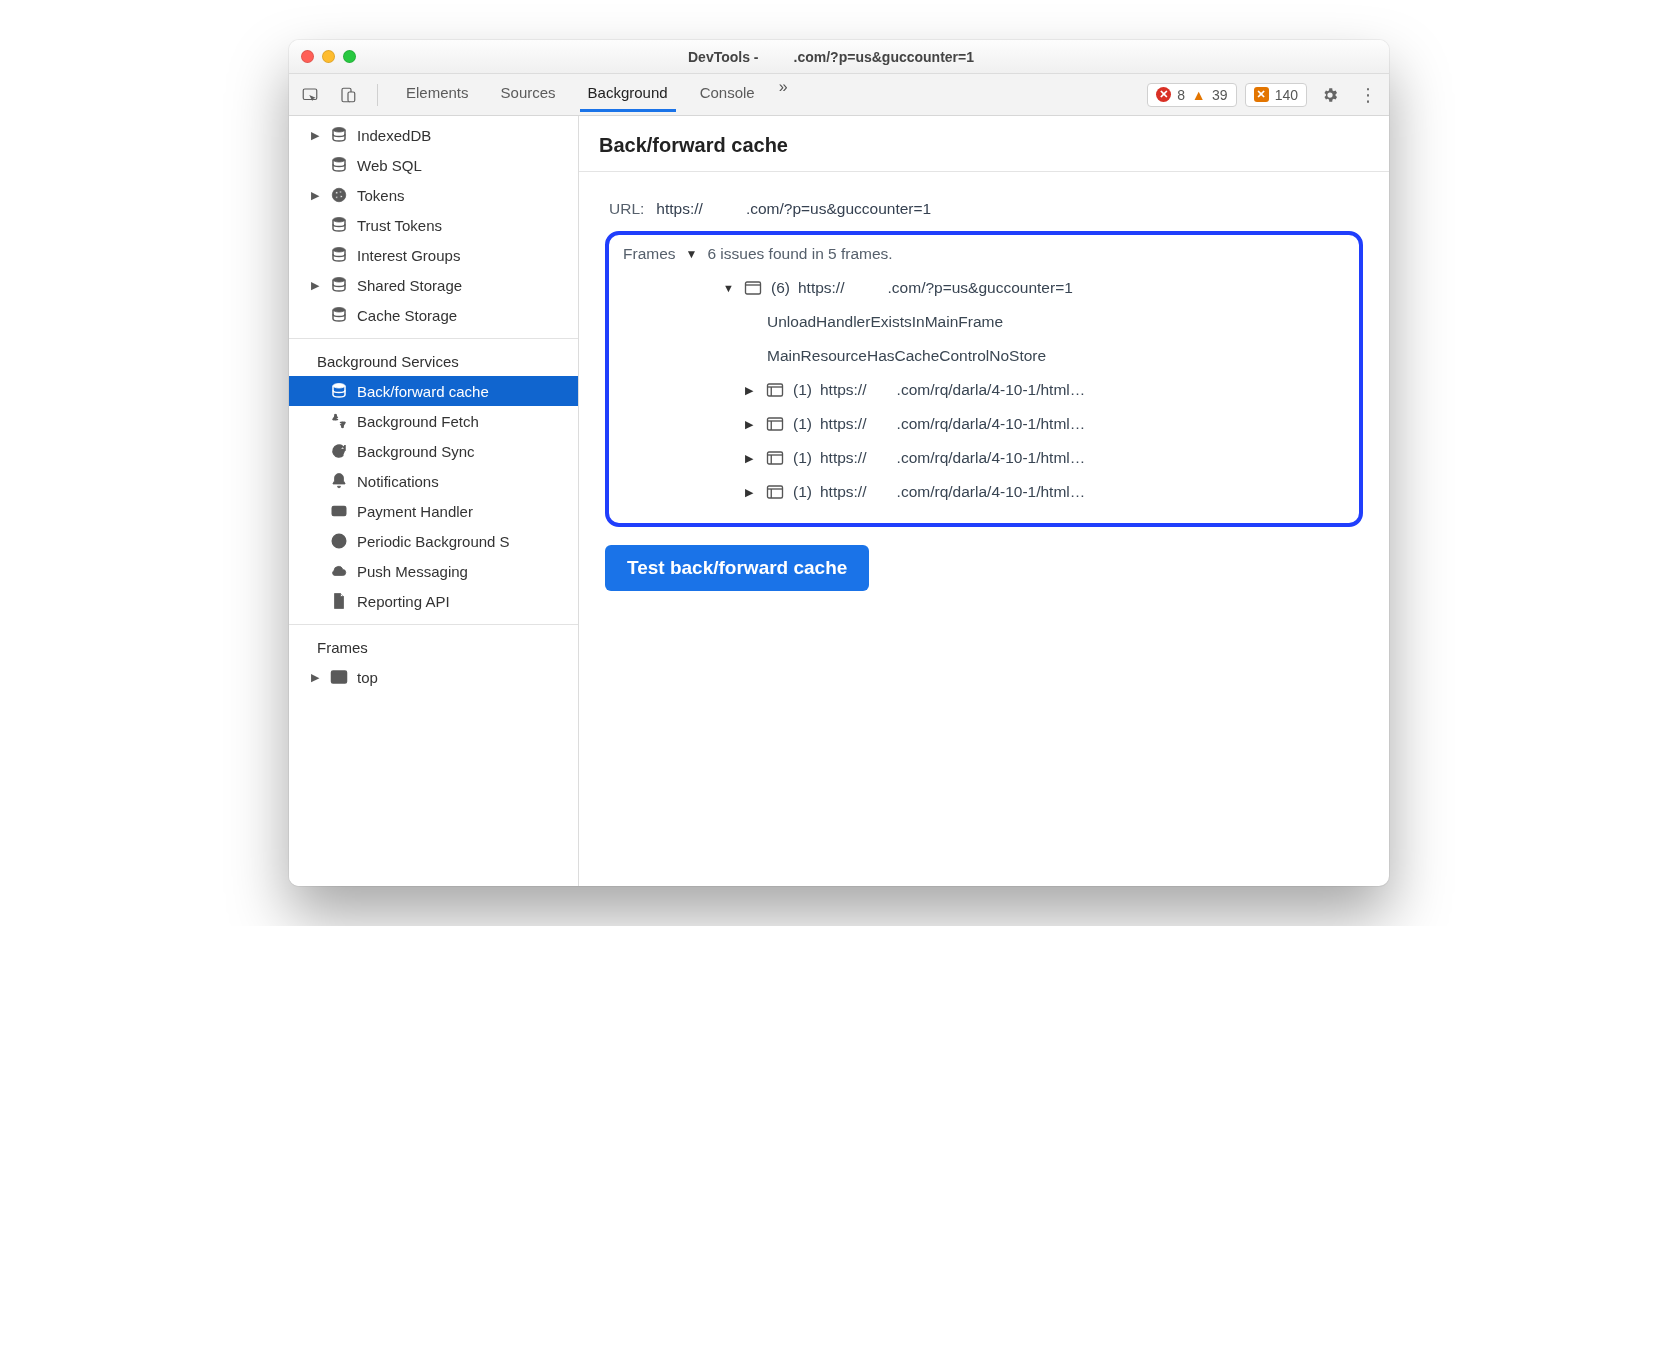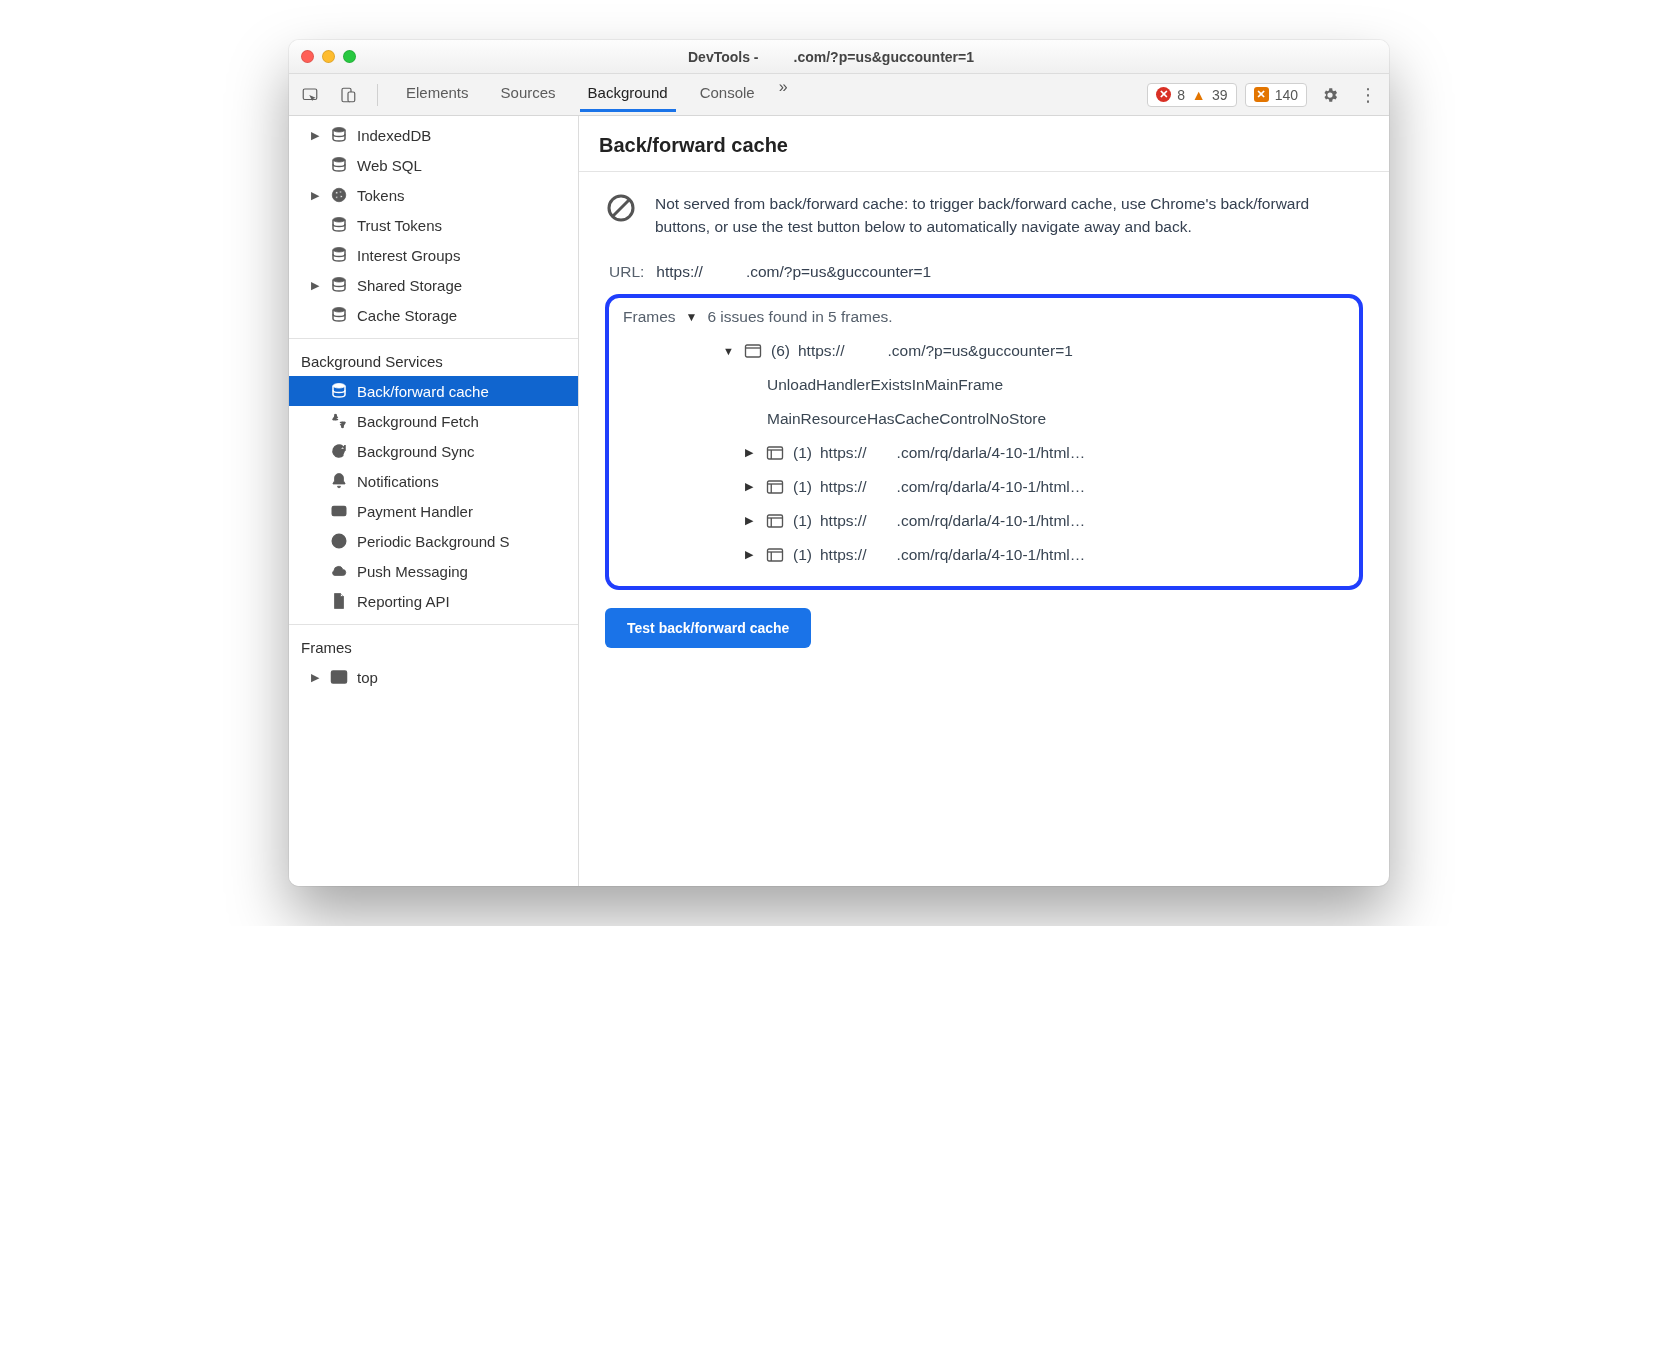--- a/index.html
+++ b/index.html
@@ -74,21 +74,21 @@
   .badge-ico.square { background:#e37500; color:#fff; border-radius:3px; font-size:11px; font-weight:700; line-height:15px; }
   .gear, .more { width:30px; height:30px; display:flex; align-items:center; justify-content:center; color:#666; font-size:18px; }
   .chevmore { font-size:16px; color:#555; padding:0 6px; }
   
   .body { display:flex; height:770px; }
   .sidebar {
     width:290px; border-right:1px solid #dcdcdc; background:#fff;
     overflow:hidden; font-size:15px; color:#333;
   }
   .section-group { border-bottom:1px solid #e2e2e2; padding:4px 0 8px; }
-  .section-heading { padding:10px 12px 6px; color:#303030; font-size:15px; }
+  .section-heading { padding:10px 28px 6px; color:#303030; font-size:15px; }
   .item {
     display:flex; align-items:center; gap:8px;
     padding:5px 10px 5px 22px;
     white-space:nowrap; overflow:hidden; text-overflow:ellipsis;
     cursor:default;
   }
   .item .disclosure { width:10px; display:inline-block; color:#5a5a5a; font-size:11px; }
   .item .ico { width:20px; height:20px; display:inline-flex; align-items:center; justify-content:center; flex:none; }
   .item .ico svg { width:18px; height:18px; fill:#5a5a5a; stroke:#5a5a5a; }
   .item.selected { background:#1065cf; color:#fff; }
@@ -117,21 +117,21 @@
   .frame-row .arrow, .frame-row .arrow-right { font-size:11px; width:12px; display:inline-block; color:#333; }
   .frame-row .frame-ico, .frame-row .subframe-ico { width:20px; display:inline-flex; align-items:center; justify-content:center; }
   .frame-row .frame-ico svg, .frame-row .subframe-ico svg { width:18px; height:16px; fill:none; stroke:#555; stroke-width:1.8; }
   .reasons { padding-left:44px; }
   .reasons div { padding:8px 0; color:#3a4652; }
   .subframes { padding-left:22px; }
   .subframes .frame-row { }
   .ellip { overflow:hidden; text-overflow:ellipsis; white-space:nowrap; max-width:470px; display:inline-block; }
   .test-btn {
     margin-top:18px; background:#1a73e8; color:#fff; border:none; border-radius:6px;
-    padding:12px 22px; font-size:14px; font-weight:600; cursor:pointer;
+    padding:12px 22px; font-size:19px; font-weight:600; cursor:pointer;
   }
 </style>
 </head>
 <body>
 
 <div class="window">
 
   <div class="titlebar">
     <div class="traffic-lights">
       <div class="tl red"></div>
@@ -372,29 +372,20 @@
               <span>top</span>
             </div>
           </div>
       </div>
     </div>
 
     <div class="main">
       <div class="main-header">Back/forward cache</div>
       <div class="content">
 
-        <div class="notice">
-          <div class="notice-icon">
-            <svg viewBox="0 0 24 24">
-                <circle cx="12" cy="12" r="9"></circle>
-                <line x1="6" y1="18" x2="18" y2="6"></line>
-              </svg>
-          </div>
-          <div class="notice-text">Not served from back/forward cache: to trigger back/forward cache, use Chrome's back/forward buttons, or use the test button below to automatically navigate away and back.</div>
-        </div>
 
         <div class="url-row">
           <span class="url-label">URL:</span>
           <span class="url-value">
             <span>https://</span>&nbsp;&nbsp;&nbsp;&nbsp;&nbsp;&nbsp;&nbsp;&nbsp;&nbsp;&nbsp;<span>.com/?p=us&amp;guccounter=1</span>
           </span>
         </div>
 
         <div class="frames-box">
           <div class="frames-header">

